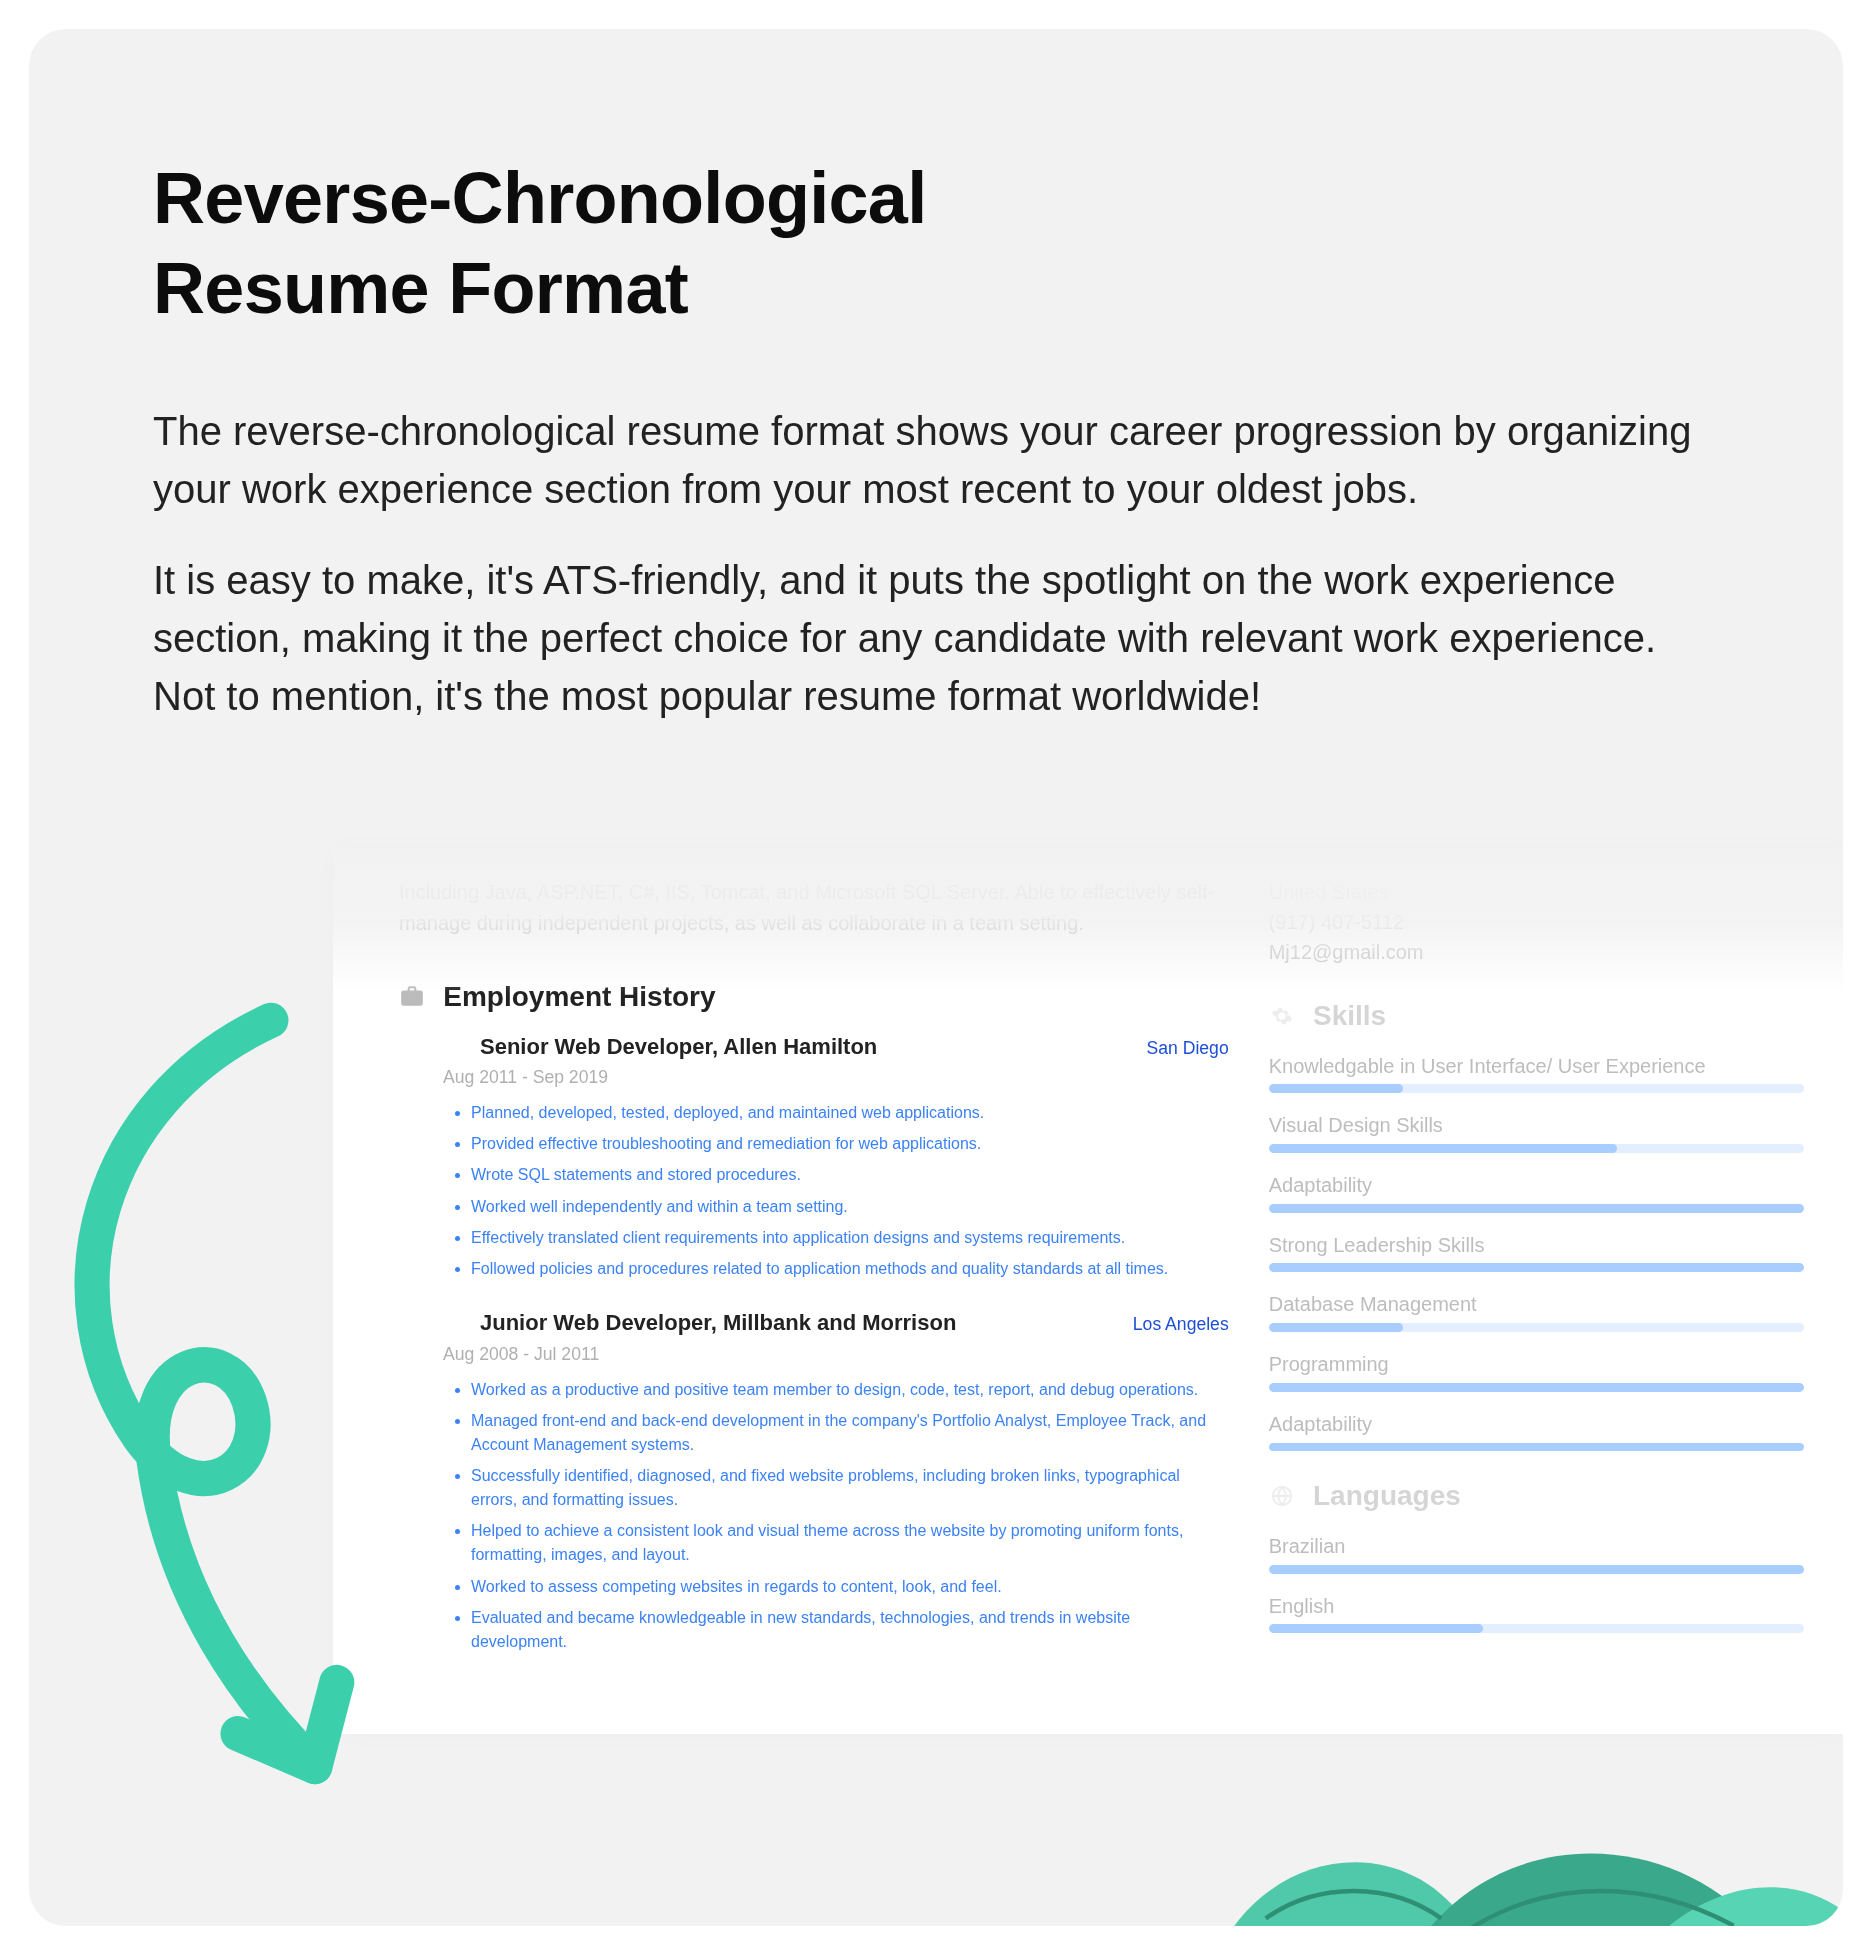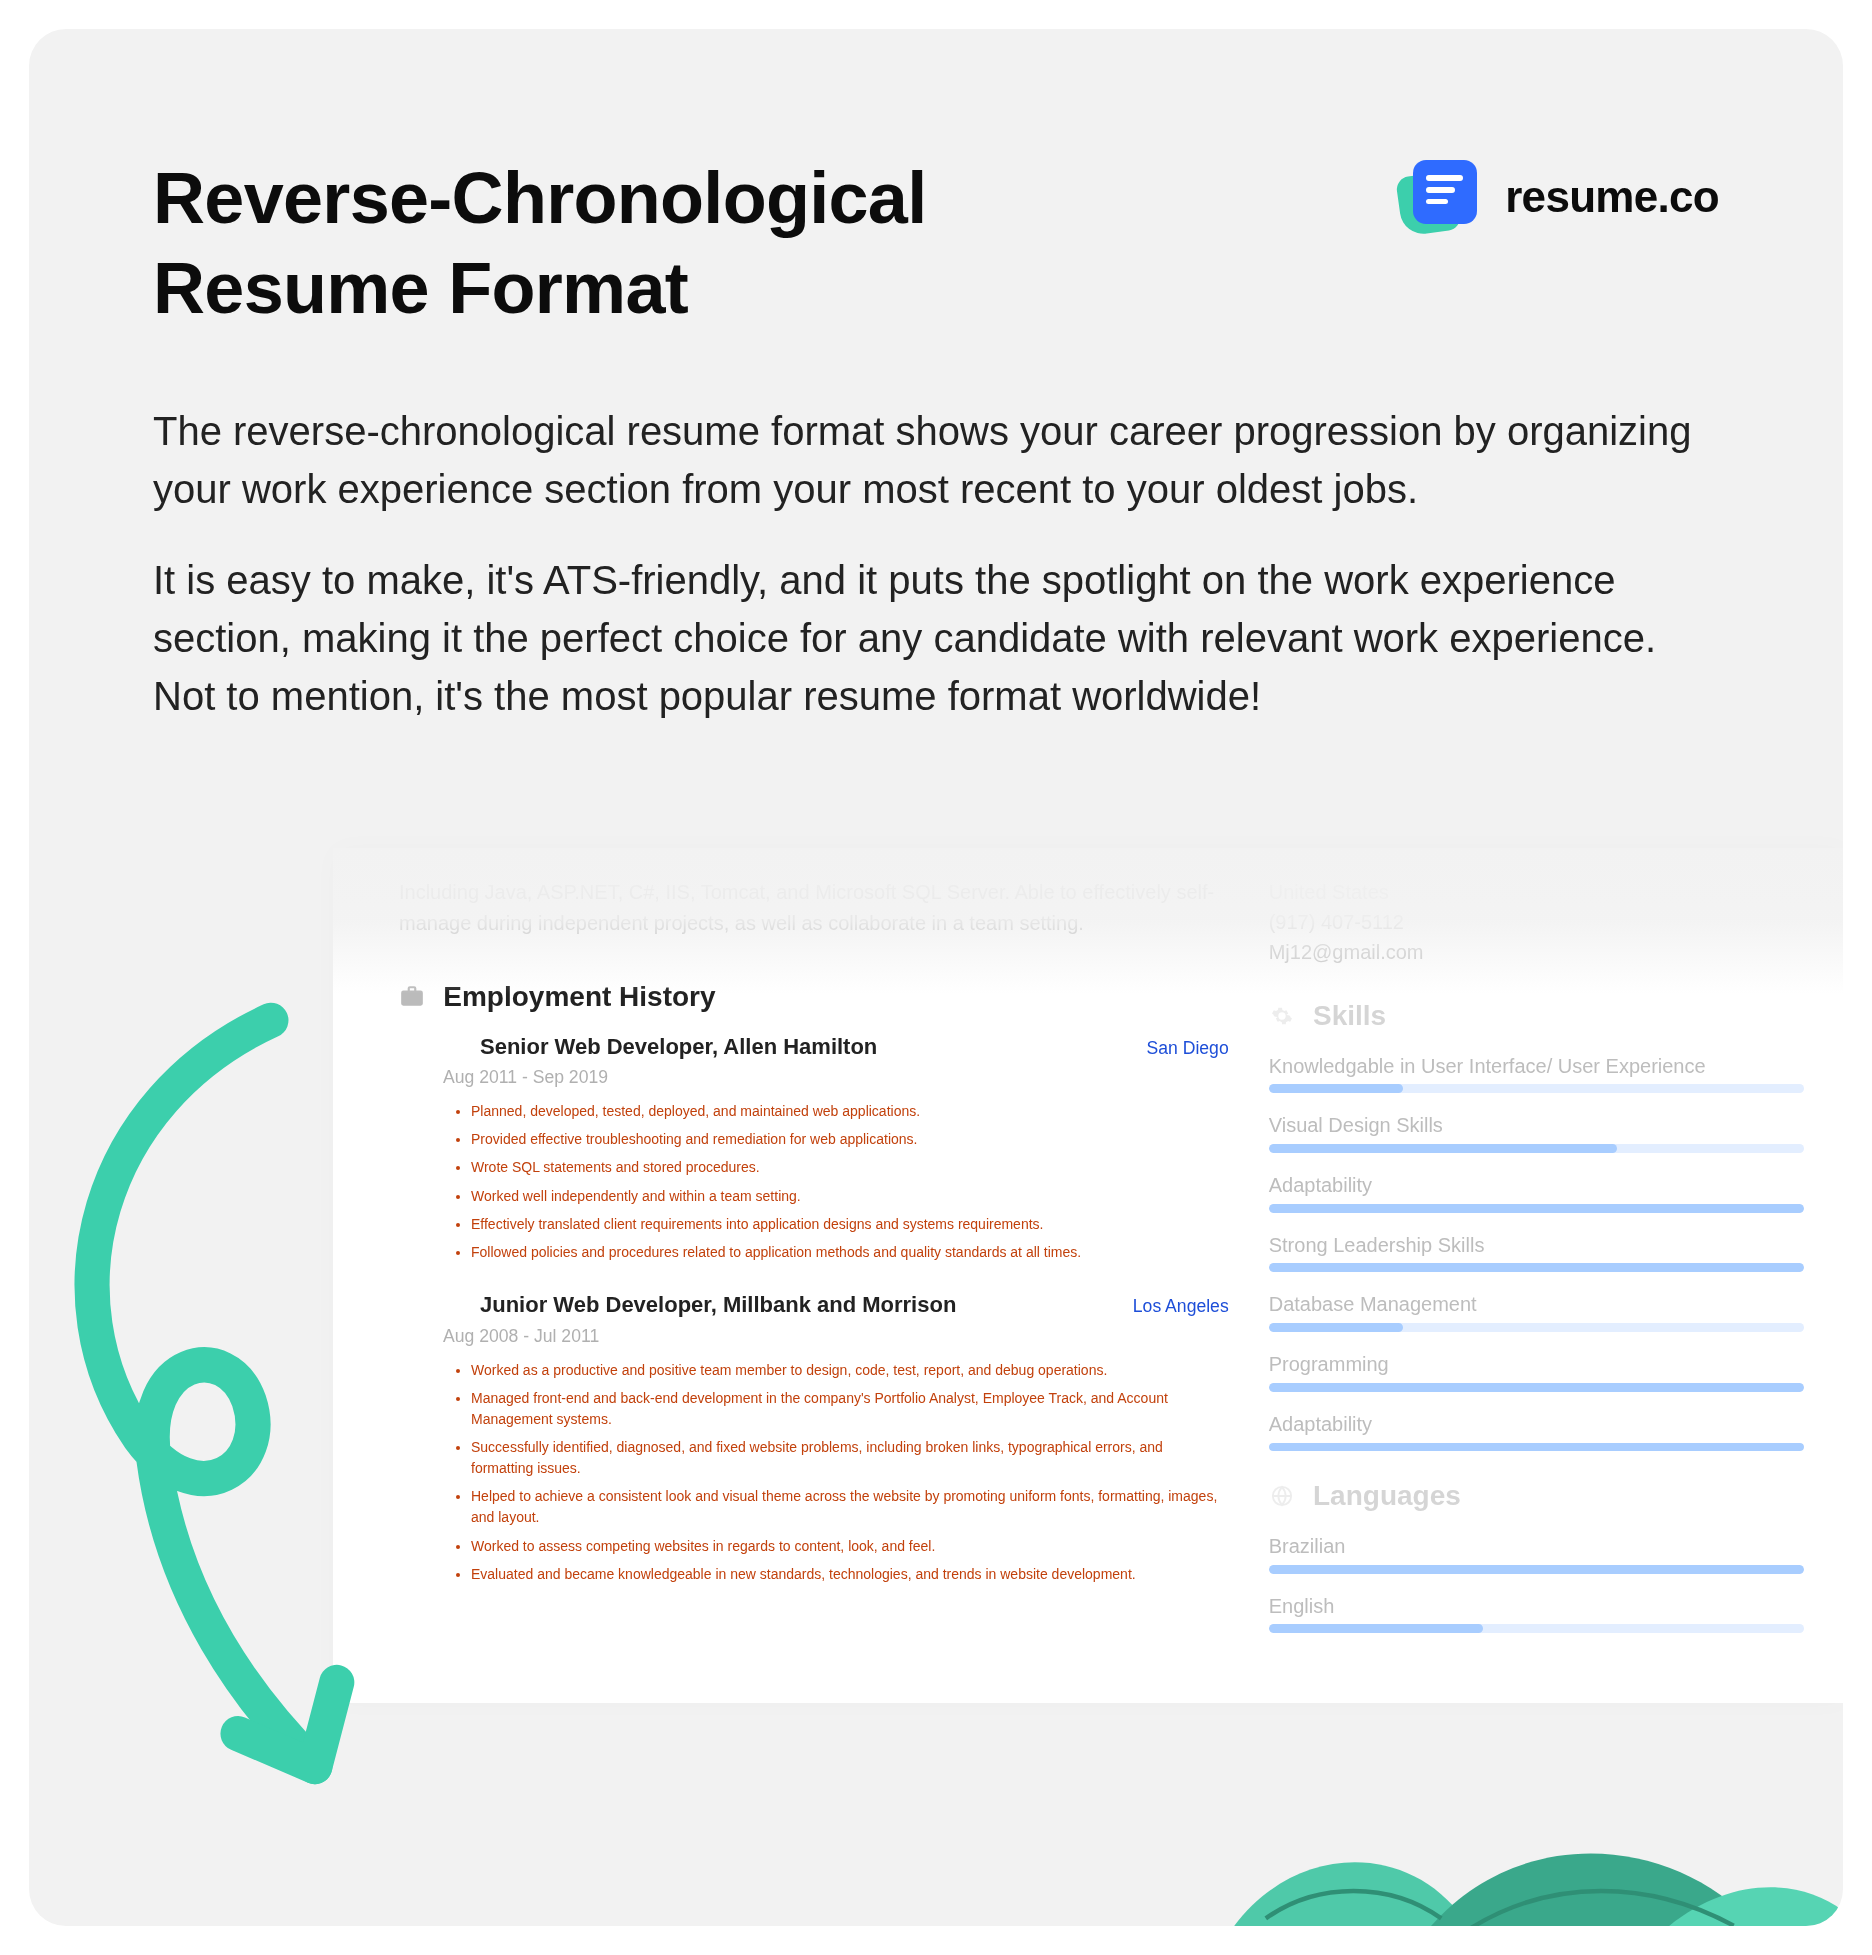--- a/index.html
+++ b/index.html
@@ -145,22 +145,22 @@
 .job-dates {
   font-size: 17.6px;
   color: #b0b0b0;
   margin-top: 7.3px;
 }
 .job ul {
   margin-top: 13px;
   padding-left: 28px;
 }
 .job ul li {
-  font-size: 14px;
-  color: #c2410c;
+  font-size: 16px;
+  color: #3b82f6;
   line-height: 1.5;
   margin-bottom: 7.3px;
 }
 
 
 .side-block { margin-bottom: 33px; }
 .side-faded-text { font-size: 20px; color: #bdbdbd; line-height: 1.5; }
 .skill { margin-bottom: 19px; }
 .skill-label { font-size: 20px; color: #bdbdbd; line-height: 1.3; margin-bottom: 5.9px; }
 .skill-bar {
@@ -199,32 +199,20 @@
 </head>
 <body>
 
 <div class="card">
 
   <div class="header-row">
     <h1 class="page-title">
       <span>Reverse-Chronological</span><br>
       <span>Resume Format</span>
     </h1>
-    <div class="logo-wrap">
-      <div class="logo-icon">
-        <div class="back-blob"></div>
-        <div class="front-card"></div>
-        <div class="lines">
-          <div class="line l1"></div>
-          <div class="line l2"></div>
-          <div class="line l3"></div>
-        </div>
-      </div>
-      <div class="brand-name">resume.co</div>
-    </div>
   </div>
 
   <div class="intro">
     <p>The reverse-chronological resume format shows your career progression by organizing your work experience section from your most recent to your oldest jobs.</p>
     <p>It is easy to make, it's ATS-friendly, and it puts the spotlight on the work experience section, making it the perfect choice for any candidate with relevant work experience. Not to mention, it's the most popular resume format worldwide!</p>
   </div>
 
   <svg class="arrow-svg" viewBox="0 0 600 1200">
     <path d="M 440 40 C 200 150, 130 420, 260 610
              C 340 720, 440 650, 410 560

